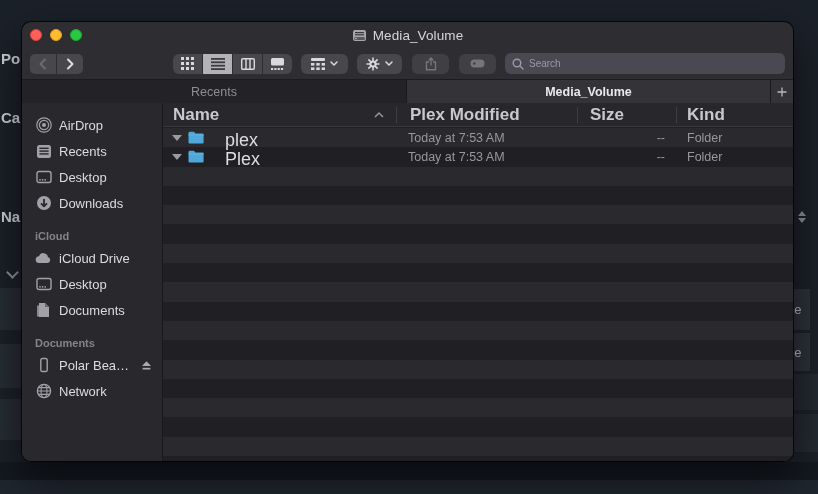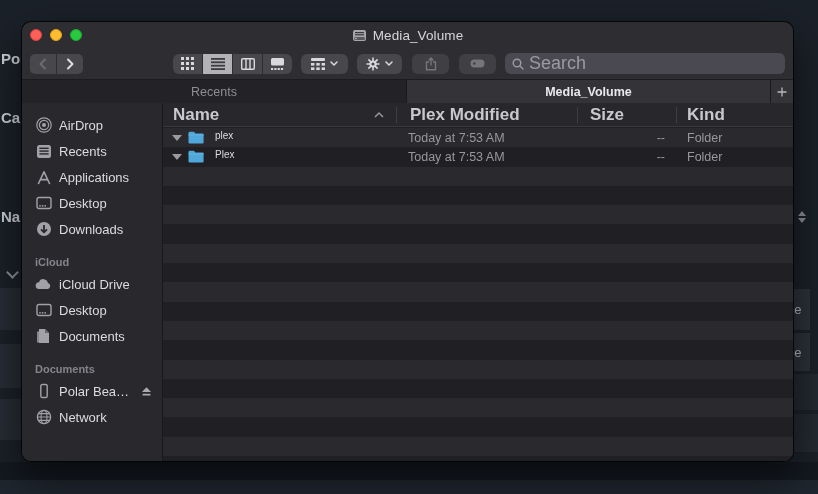--- a/index.html
+++ b/index.html
@@ -44,21 +44,21 @@
   .nav-f { width:26px; border-radius:0 5px 5px 0; }
   .seg-wrap { display:flex; gap:1px; margin-left:90px; border-radius:6px; overflow:hidden; }
   .seg { width:29px; height:20px; background:#48474c; display:flex; align-items:center; justify-content:center; }
   .seg.sel { background:#b3b2b6; }
   .drop { display:flex; align-items:center; justify-content:center; gap:5px; border-radius:6px; margin-left:9px; }
   .grp-b { width:47px; } .gear-b { width:45px; }
   .solo { border-radius:6px; margin-left:10px; width:37px; background:#403f44; }
   .search { margin-left:auto; width:280px; height:21px; background:#4a4951; border-radius:6px;
             display:flex; align-items:center; padding:0 7px; gap:5px; }
   .search input { flex:1; border:none; outline:none; background:transparent;
-                  color:#d8d8dc; font-size:18px; font-family:"Liberation Sans",sans-serif; }
+                  color:#d8d8dc; font-size:10px; font-family:"Liberation Sans",sans-serif; }
   .search input::placeholder { color:#9b9aa2; }
 
   .tabbar { height:24px; display:flex; background:#232226; border-top:1px solid #1c1b1e; }
   .tab { display:flex; align-items:center; justify-content:center; font-size:12.5px; }
   .tab-inactive { width:385px; background:#232226; color:#8e8e92; border-right:1px solid #19181c; }
   .tab-active { flex:1; background:#343338; color:#e9e9eb; font-weight:700; }
   .tab-plus { width:23px; background:#343338; border-left:1px solid #19181c; color:#b9b9bd;
               display:flex; align-items:center; justify-content:center; font-size:15px; font-weight:400; }
 
   .content { position:absolute; top:81px; left:0; right:0; bottom:0; display:flex; }
@@ -80,21 +80,21 @@
                  border-bottom:1px solid #3a393d; color:#c9c9cc; font-size:17px; font-weight:700; }
   .hcell { position:absolute; top:0; height:24px; display:flex; align-items:center; }
   .hdiv { position:absolute; top:4px; height:16px; width:1px; background:#3e3d41; }
   .rows { position:absolute; top:25px; left:0; right:0; bottom:0;
           background:repeating-linear-gradient(180deg,#2a292e 0px,#2a292e 19.3px,#201f24 19.3px,#201f24 38.6px); }
   .file-row { position:absolute; left:0; right:0; height:19.3px; }
   .disclose { position:absolute; left:9px; top:7px; width:0; height:0;
               border-left:5px solid transparent; border-right:5px solid transparent;
               border-top:6px solid #9b9b9f; }
   .foldico { position:absolute; left:25px; top:3px; }
-  .cell-name { position:absolute; left:52px; top:2px; color:#dddde0; font-size:10px; }
+  .cell-name { position:absolute; left:62px; top:2px; color:#dddde0; font-size:18px; }
   .cell-date { position:absolute; left:245px; top:3px; color:#98979c; font-size:12.5px; }
   .cell-size { position:absolute; left:414px; top:3px; width:88px; text-align:right; color:#98979c; font-size:12.5px; }
   .cell-kind { position:absolute; left:524px; top:3px; color:#98979c; font-size:12.5px; }
 </style>
 </head>
 <body>
 
 <div class="desktop">
 
   <div class="bg-frag" style="left:1px; top:50px;">Po</div>
@@ -289,29 +289,20 @@
                 <rect x="1" y="1" width="14" height="13" rx="2.5" fill="#a2a1a7"></rect>
                 <rect x="3.4" y="3.6" width="9.2" height="1.4" fill="#29282c"></rect>
                 <rect x="3.4" y="6.4" width="9.2" height="1.4" fill="#29282c"></rect>
                 <rect x="3.4" y="9.2" width="9.2" height="1.4" fill="#29282c"></rect>
               </svg>
           </span>
           <span>Recents</span>
         </div>
         <div class="side-item">
           <span class="icon16">
-            <svg width="16" height="15" viewBox="0 0 16 15">
-                <path d="M2.5 13.5 L8 1.8 L13.5 13.5" fill="none" stroke="#a2a1a7" stroke-width="1.6" stroke-linecap="round" stroke-linejoin="round"></path>
-                <line x1="4.6" y1="9.6" x2="11.4" y2="9.6" stroke="#a2a1a7" stroke-width="1.6" stroke-linecap="round"></line>
-              </svg>
-          </span>
-          <span>Applications</span>
-        </div>
-        <div class="side-item">
-          <span class="icon16">
             <svg width="16" height="14" viewBox="0 0 16 14">
                 <rect x="1" y="1.5" width="14" height="11" rx="2" fill="none" stroke="#a2a1a7" stroke-width="1.4"></rect>
                 <circle cx="4" cy="9.8" r=".9" fill="#a2a1a7"></circle>
                 <circle cx="6.6" cy="9.8" r=".9" fill="#a2a1a7"></circle>
                 <circle cx="9.2" cy="9.8" r=".9" fill="#a2a1a7"></circle>
               </svg>
           </span>
           <span>Desktop</span>
         </div>
         <div class="side-item">

